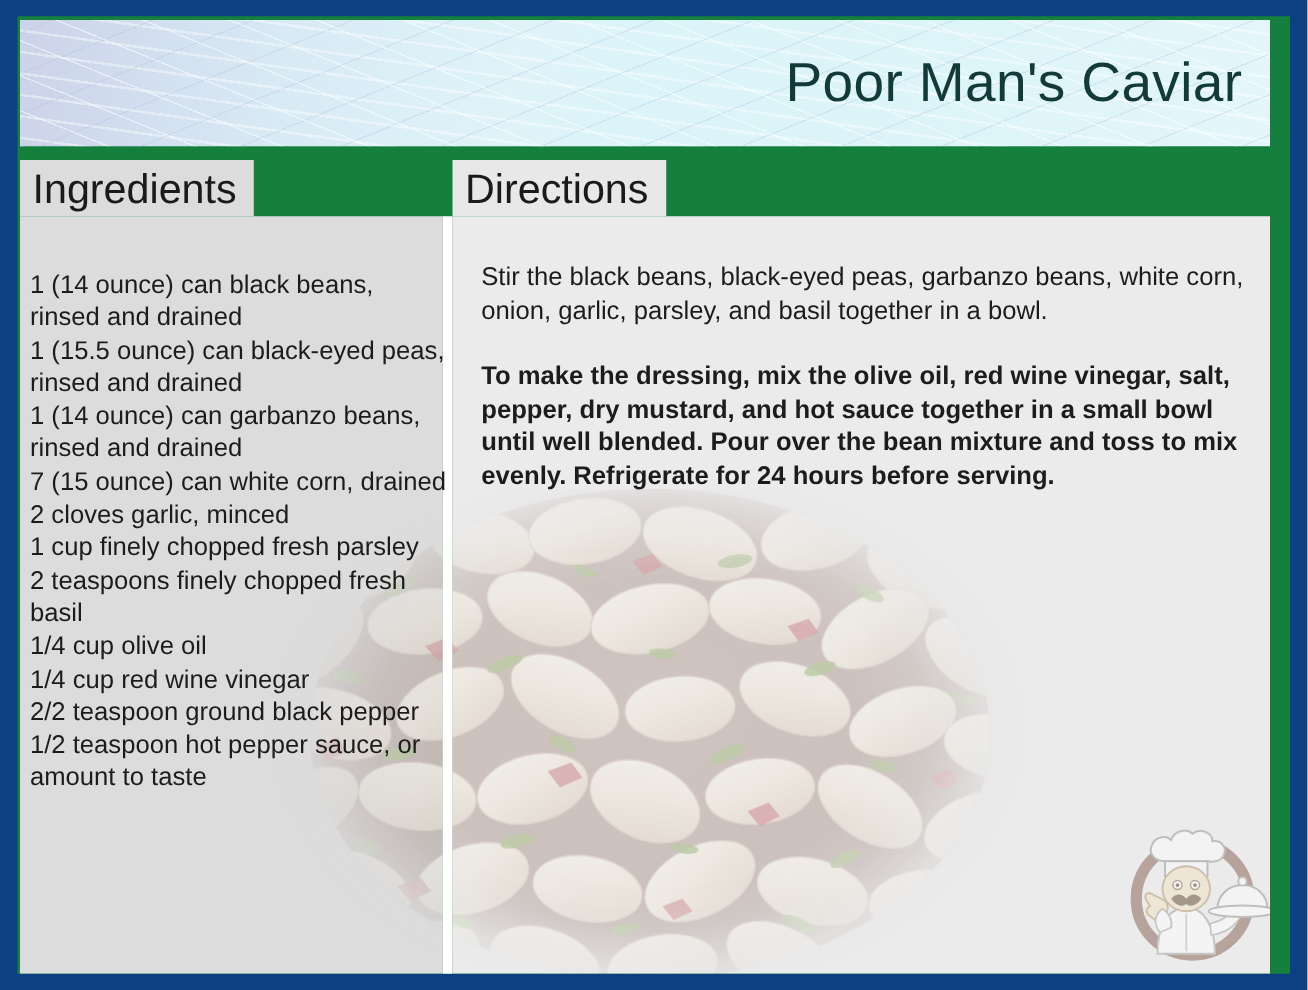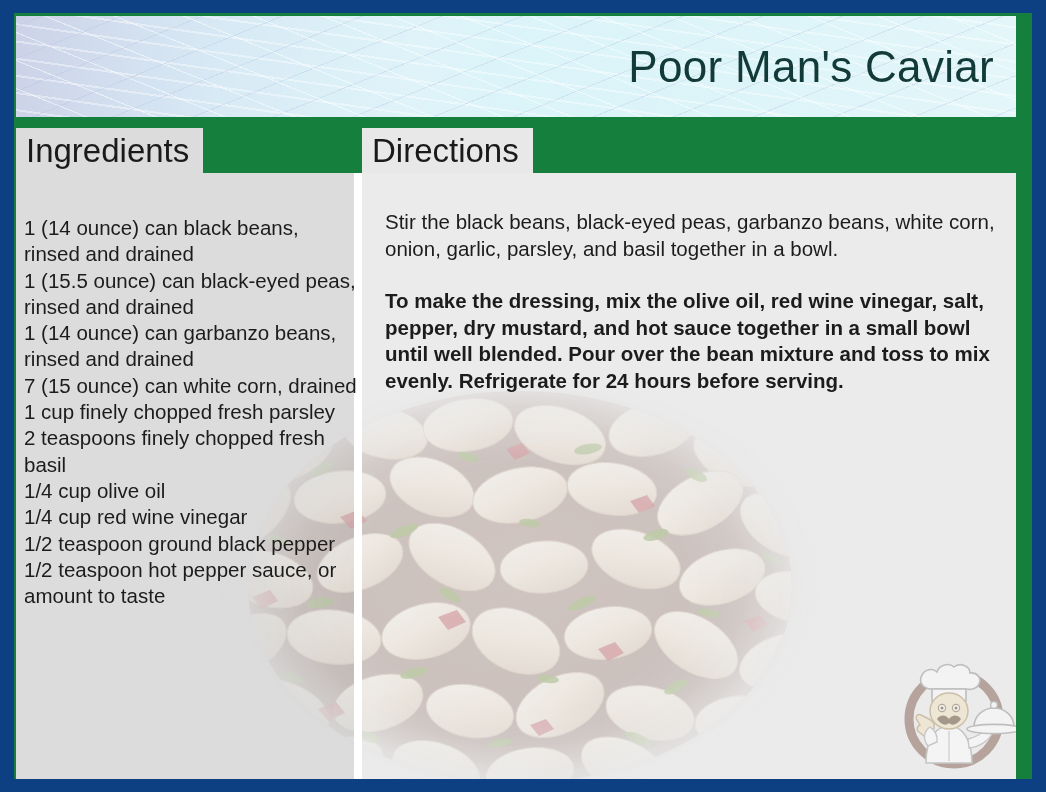--- a/index.html
+++ b/index.html
@@ -316,25 +316,26 @@
       </svg>
     </div>
 
     <div id="panel-divider"></div>
 
     <div id="ingredients-list">
         <div class="ing-item">1 (14 ounce) can black beans, rinsed and drained</div>
         <div class="ing-item">1 (15.5 ounce) can black-eyed peas, rinsed and drained</div>
         <div class="ing-item">1 (14 ounce) can garbanzo beans, rinsed and drained</div>
         <div class="ing-item">7 (15 ounce) can white corn, drained</div>
+        <div class="ing-item">2 cloves garlic, minced</div>
         <div class="ing-item">1 cup finely chopped fresh parsley</div>
         <div class="ing-item">2 teaspoons finely chopped fresh basil</div>
         <div class="ing-item">1/4 cup olive oil</div>
         <div class="ing-item">1/4 cup red wine vinegar</div>
-        <div class="ing-item">1/2 teaspoon ground black pepper</div>
+        <div class="ing-item">2/2 teaspoon ground black pepper</div>
         <div class="ing-item">1/2 teaspoon hot pepper sauce, or amount to taste</div>
       </div>
 
     <div id="directions-body">
         <p>Stir the black beans, black-eyed peas, garbanzo beans, white corn, onion, garlic, parsley, and basil together in a bowl.</p>
         <p>To make the dressing, mix the olive oil, red wine vinegar, salt, pepper, dry mustard, and hot sauce together in a small bowl until well blended. Pour over the bean mixture and toss to mix evenly. Refrigerate for 24 hours before serving.</p>
       </div>
 
     <div id="chef-logo">
       <svg viewBox="0 0 124 124" width="124" height="124">

